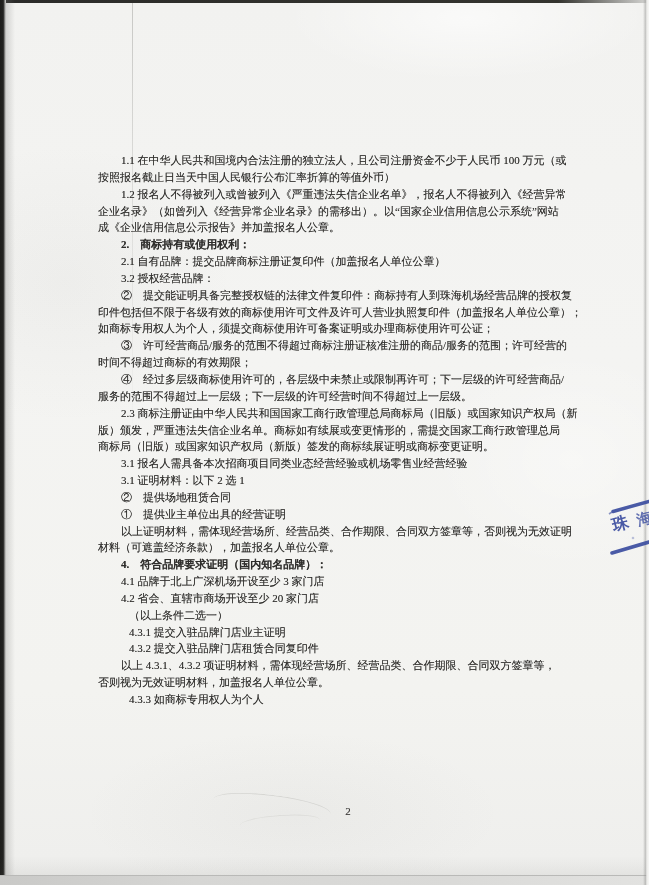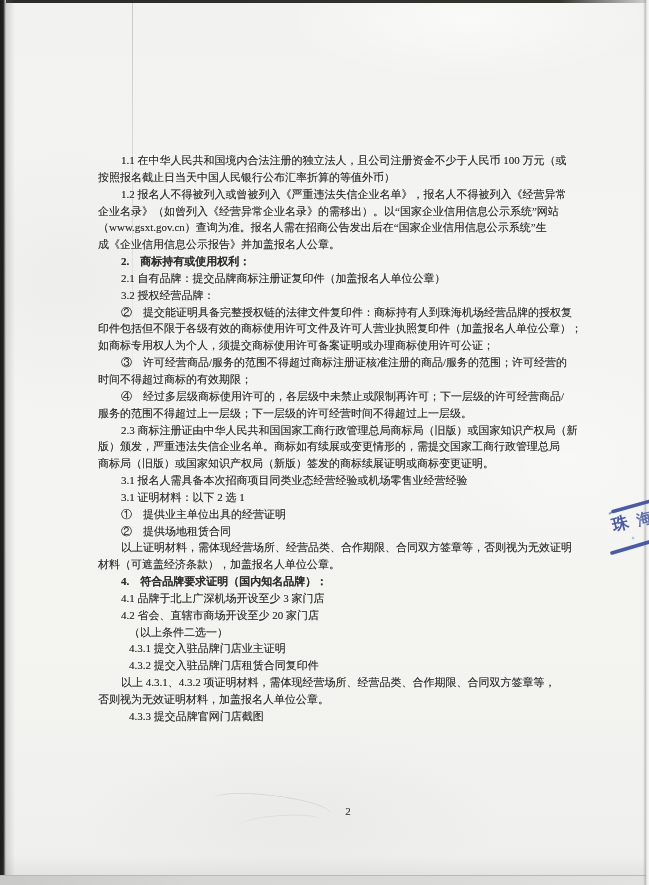--- a/index.html
+++ b/index.html
@@ -71,50 +71,49 @@
   <div class="edge-bottom-shadow"></div>
   <div class="edge-bottom-line"></div>
   <div class="edge-bottom-band"></div>
   <div class="edge-right"></div>
 
   <div class="doc">
     <div class="l i1">1.1 在中华人民共和国境内合法注册的独立法人，且公司注册资金不少于人民币 100 万元（或</div>
     <div class="l">按照报名截止日当天中国人民银行公布汇率折算的等值外币）</div>
     <div class="l i1">1.2 报名人不得被列入或曾被列入《严重违法失信企业名单》，报名人不得被列入《经营异常</div>
     <div class="l">企业名录》（如曾列入《经营异常企业名录》的需移出）。以“国家企业信用信息公示系统”网站</div>
-    <div class="l">（www.gsxt.gov.cn）查询为准。报名人需在招商公告发出后在“国家企业信用信息公示系统”生</div>
     <div class="l">成《企业信用信息公示报告》并加盖报名人公章。</div>
     <div class="l i1 b">2.　商标持有或使用权利：</div>
     <div class="l i1">2.1 自有品牌：提交品牌商标注册证复印件（加盖报名人单位公章）</div>
     <div class="l i1">3.2 授权经营品牌：</div>
     <div class="l i1">②　提交能证明具备完整授权链的法律文件复印件：商标持有人到珠海机场经营品牌的授权复</div>
     <div class="l">印件包括但不限于各级有效的商标使用许可文件及许可人营业执照复印件（加盖报名人单位公章）；</div>
     <div class="l">如商标专用权人为个人，须提交商标使用许可备案证明或办理商标使用许可公证；</div>
     <div class="l i1">③　许可经营商品/服务的范围不得超过商标注册证核准注册的商品/服务的范围；许可经营的</div>
     <div class="l">时间不得超过商标的有效期限；</div>
     <div class="l i1">④　经过多层级商标使用许可的，各层级中未禁止或限制再许可；下一层级的许可经营商品/</div>
     <div class="l">服务的范围不得超过上一层级；下一层级的许可经营时间不得超过上一层级。</div>
     <div class="l i1">2.3 商标注册证由中华人民共和国国家工商行政管理总局商标局（旧版）或国家知识产权局（新</div>
     <div class="l">版）颁发，严重违法失信企业名单。商标如有续展或变更情形的，需提交国家工商行政管理总局</div>
     <div class="l">商标局（旧版）或国家知识产权局（新版）签发的商标续展证明或商标变更证明。</div>
     <div class="l i1">3.1 报名人需具备本次招商项目同类业态经营经验或机场零售业经营经验</div>
     <div class="l i1">3.1 证明材料：以下 2 选 1</div>
+    <div class="l i1">②　提供场地租赁合同</div>
     <div class="l i1">①　提供业主单位出具的经营证明</div>
-    <div class="l i1">②　提供场地租赁合同</div>
     <div class="l i1">以上证明材料，需体现经营场所、经营品类、合作期限、合同双方签章等，否则视为无效证明</div>
     <div class="l">材料（可遮盖经济条款），加盖报名人单位公章。</div>
     <div class="l i1 b">4.　符合品牌要求证明（国内知名品牌）：</div>
     <div class="l i1">4.1 品牌于北上广深机场开设至少 3 家门店</div>
     <div class="l i1">4.2 省会、直辖市商场开设至少 20 家门店</div>
     <div class="l i2">（以上条件二选一）</div>
     <div class="l i2">4.3.1 提交入驻品牌门店业主证明</div>
     <div class="l i2">4.3.2 提交入驻品牌门店租赁合同复印件</div>
     <div class="l i1">以上 4.3.1、4.3.2 项证明材料，需体现经营场所、经营品类、合作期限、合同双方签章等，</div>
     <div class="l">否则视为无效证明材料，加盖报名人单位公章。</div>
-    <div class="l i2">4.3.3 提交品牌官网门店截图</div>
+    <div class="l i2">4.3.3 如商标专用权人为个人</div>
   </div>
 
   <div class="pagenum">2</div>
 
   <div class="stamp">
     <svg width="45" height="66" viewBox="0 0 45 66" xmlns="http://www.w3.org/2000/svg">
       <line x1="5" y1="20" x2="8" y2="18" stroke-width="1.6" opacity="0.65" stroke="#3c4ea0"></line>
       <path d="M9,17.5 L45,7.5" fill="none" stroke-width="3.4" stroke-linecap="round" stroke="#3c4ea0"></path>
       <text x="8" y="35" font-size="16.5" font-weight="bold" transform="rotate(-15 17 29)" font-family="'Liberation Serif','DejaVu Serif',serif" fill="#3c4ea0">珠</text>
       <text x="33" y="30" font-size="15" font-weight="bold" transform="rotate(-15 39 26)" opacity="0.85" font-family="'Liberation Serif','DejaVu Serif',serif" fill="#3c4ea0">海</text>

